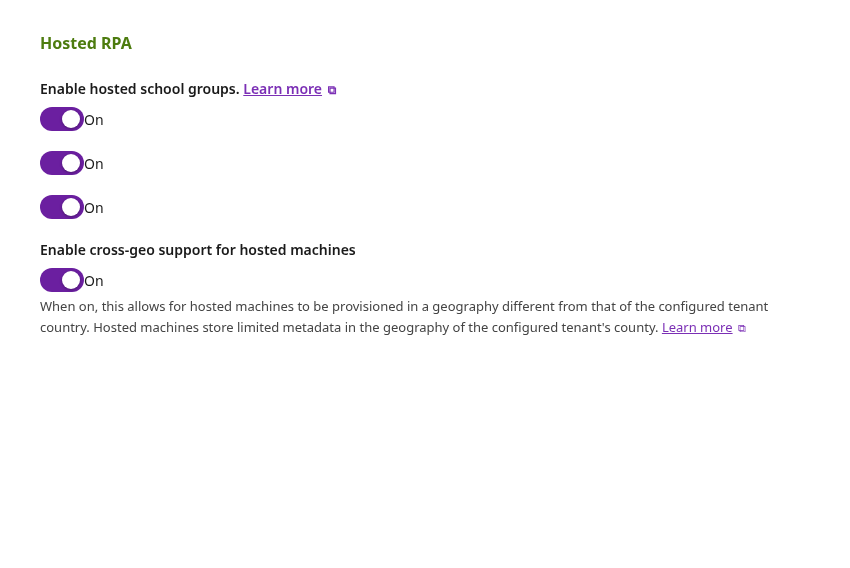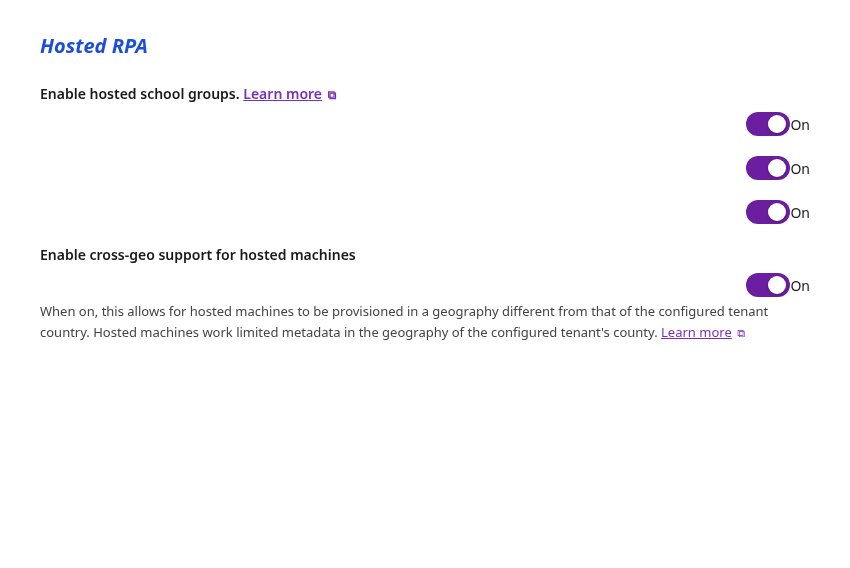--- a/index.html
+++ b/index.html
@@ -11,25 +11,24 @@
     body {
       font-family: 'Segoe UI', system-ui, -apple-system, sans-serif;
       background: #ffffff;
       color: #1a1a1a;
       width: 850px;
       min-height: 568px;
       padding: 32px 40px;
     }
 
     .page-title {
-      font-size: 20px;
+      font-size: 16px;
       font-weight: 700;
-      color: #1d4ed8;
+      color: #4d7c0f;
       margin-bottom: 24px;
-      font-style: italic;
     }
 
     .setting-block {
       margin-bottom: 20px;
     }
 
     .setting-label {
       font-size: 14px;
       font-weight: 600;
       color: #1a1a1a;
@@ -47,21 +46,20 @@
     .setting-label .external-icon {
       color: #7b2fb5;
       font-size: 12px;
       margin-left: 2px;
     }
 
     .toggle-row {
       display: flex;
       align-items: center;
       gap: 0;
-      justify-content: flex-end;
     }
 
     .toggle {
       position: relative;
       width: 44px;
       height: 24px;
       cursor: pointer;
     }
 
     .toggle input {
@@ -169,17 +167,17 @@
   </div>
   <div class="toggle-row">
     <label class="toggle">
       <input type="checkbox" checked="" style="">
       <div class="toggle-track"></div>
       <div class="toggle-thumb"></div>
     </label>
     <span class="toggle-label">On</span>
   </div>
   <p class="description-text">
-    <span>When on, this allows for hosted machines to be provisioned in a geography different from that of the configured tenant country. Hosted machines work limited metadata in the geography of the configured tenant's county.</span>
+    <span>When on, this allows for hosted machines to be provisioned in a geography different from that of the configured tenant country. Hosted machines store limited metadata in the geography of the configured tenant's county.</span>
     <a class="learn-more" href="#"> <span>Learn more</span></a>
     <span class="external-icon">⧉</span>
   </p>
 </div>
 
 </body></html>

